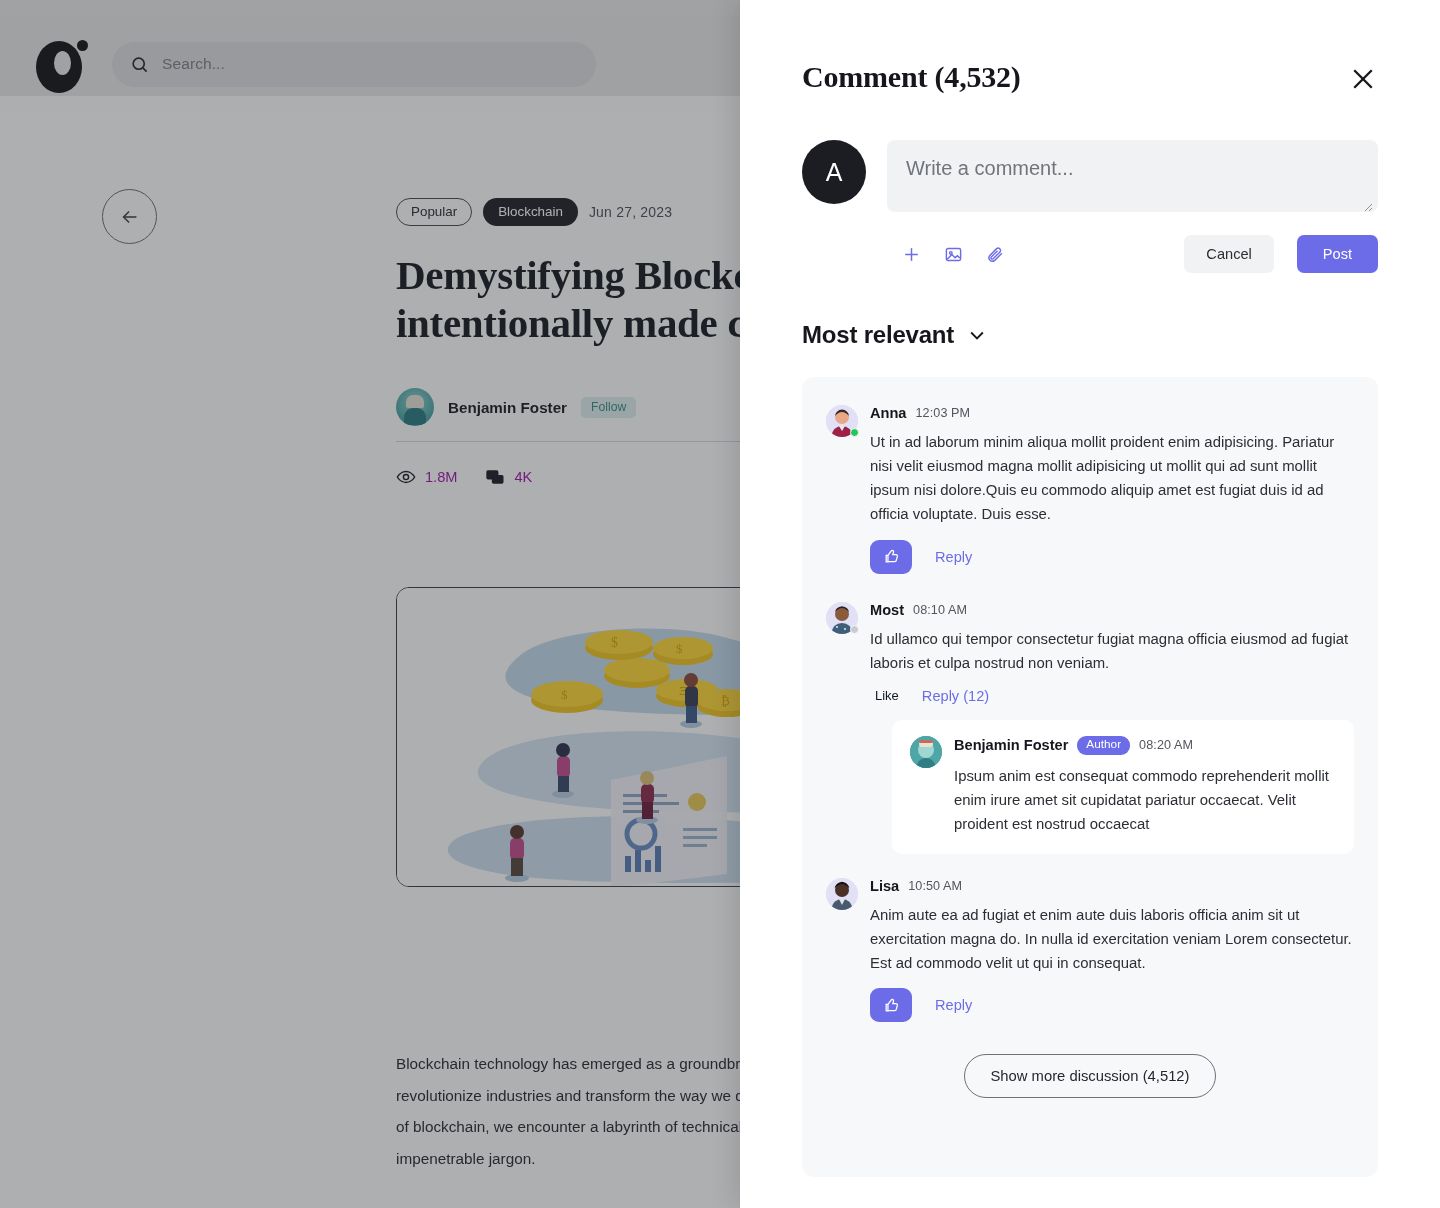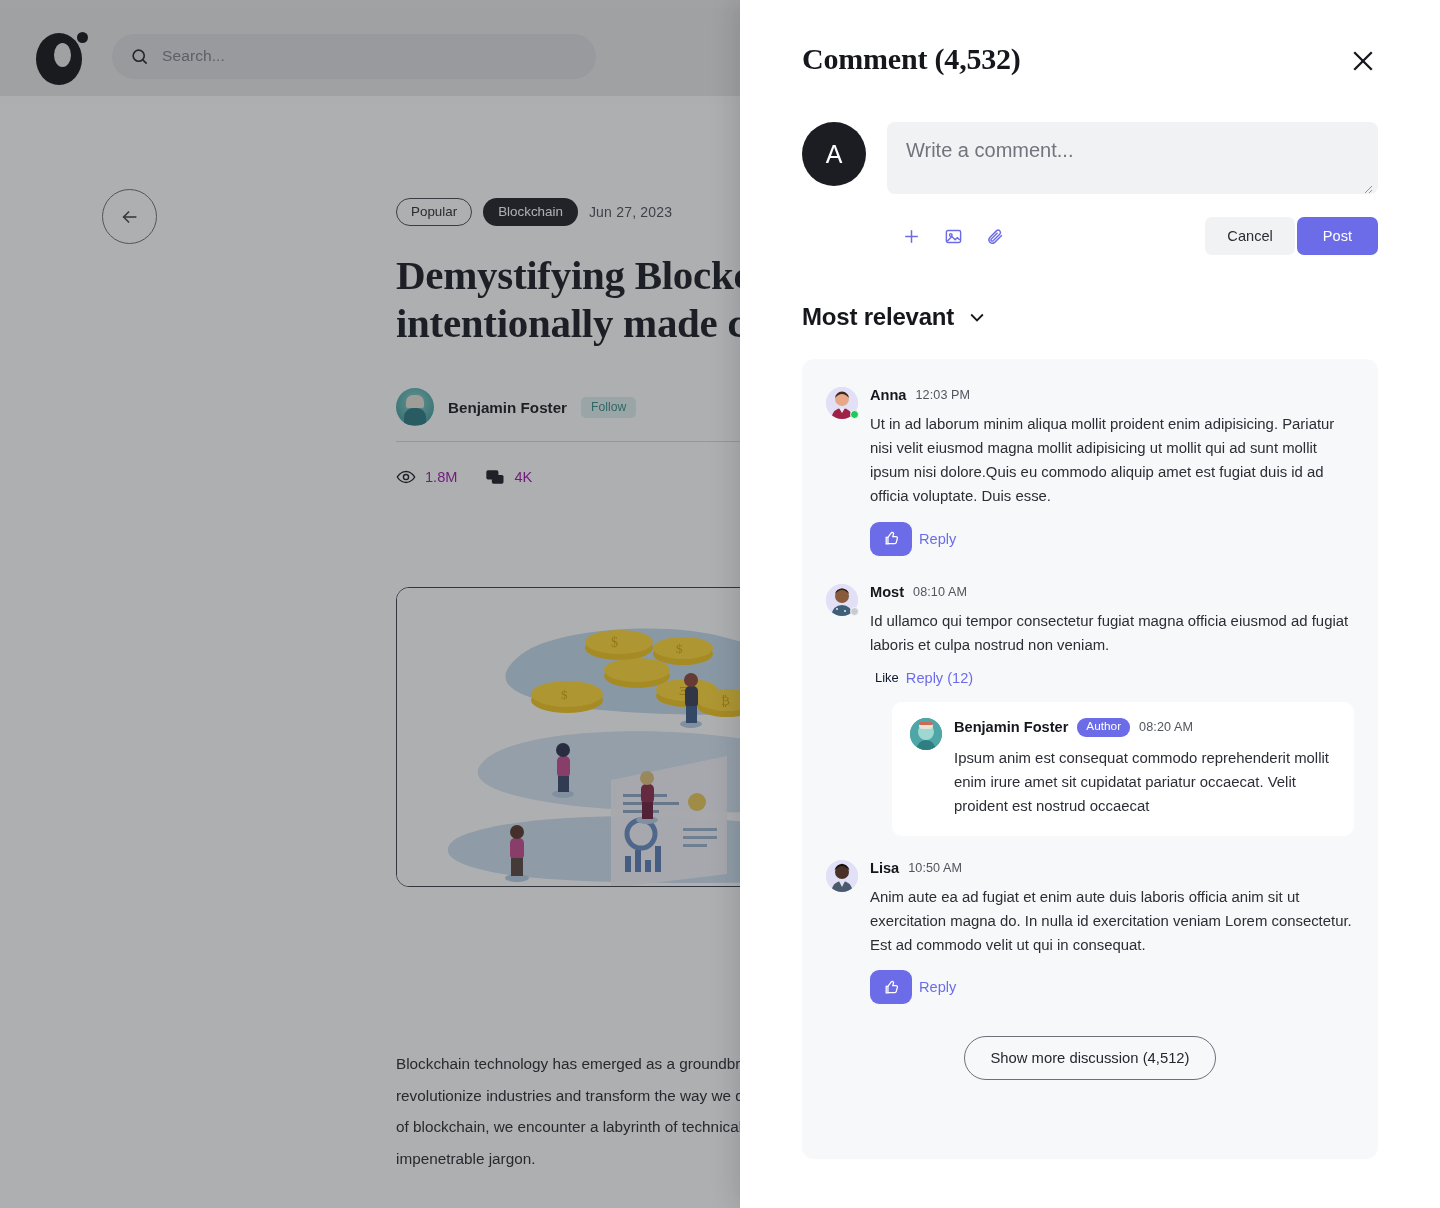--- a/index.html
+++ b/index.html
@@ -9,21 +9,21 @@
     background: #ffffff;
     overflow: hidden;
   }
 
   #root { position: relative; width: 1440px; height: 1208px; overflow: hidden; }
 
   
   .page { position: absolute; inset: 0; background: #ffffff; }
 
   .topbar {
-    position: absolute; left: 0; top: 8px; width: 1440px; height: 96px;
+    position: absolute; left: 0; top: 16px; width: 1440px; height: 96px;
     background: #fdfdfd; display: flex; align-items: center; padding-left: 34px;
   }
   .logo-wrap { width: 54px; height: 54px; position: relative; flex: 0 0 auto; }
   .logo-oval {
     position: absolute; left: 2px; top: 4px; width: 46px; height: 52px;
     background: #17181c; border-radius: 50% / 50%;
   }
   .logo-inner {
     position: absolute; left: 20px; top: 14px; width: 17px; height: 24px;
     background: #fdfdfd; border-radius: 50%;
@@ -110,21 +110,21 @@
   .scrim-top { position: absolute; left: 0; top: 0; width: 1440px; height: 96px; background: rgba(30,32,38,.09); }
 
   
   .modal {
     position: absolute; right: 0; top: 0; width: 700px; height: 1208px;
     background: #ffffff; box-shadow: -3px 0 26px rgba(20,22,30,.16);
     padding: 0 62px;
   }
   .modal-head {
     display: flex; align-items: flex-start; justify-content: space-between;
-    padding-top: 44px;
+    padding-top: 62px;
   }
   .modal-title {
     font-family: "Liberation Serif", serif; font-weight: 700;
     font-size: 30px; color: #15171d; letter-spacing: -.2px; line-height: 1;
   }
   .close-btn { width: 30px; height: 30px; color: #15171d; margin-top: 2px; }
 
   .composer { display: flex; gap: 21px; margin-top: 46px; }
   .av-me {
     width: 64px; height: 64px; border-radius: 50%; background: #1b1d23; flex: 0 0 auto;
@@ -141,21 +141,21 @@
   .ta::placeholder { color: #71747c; }
   .ta-grip {
     position: absolute; right: 5px; bottom: 4px; width: 12px; height: 12px;
     pointer-events: none; color: #8f9299;
   }
   .composer-actions {
     display: flex; align-items: center; justify-content: space-between; margin-top: 19px;
   }
   .ca-icons { display: flex; align-items: center; gap: 23px; padding-left: 15px; }
   .ca-icons .ic { width: 19px; height: 19px; color: #6c6ce8; }
-  .ca-btns { display: flex; align-items: center; gap: 2px; }
+  .ca-btns { display: flex; align-items: center; gap: 23px; }
   .btn-cancel {
     background: #f1f2f4; color: #2b2d34; border: none; border-radius: 7px;
     padding: 11px 22px; font-size: 14.6px; font-family: "Liberation Sans", sans-serif;
   }
   .btn-post {
     background: #6c6ce8; color: #ffffff; border: none; border-radius: 7px;
     padding: 11px 26px; font-size: 14.6px; font-family: "Liberation Sans", sans-serif;
   }
 
   .sortrow { display: flex; align-items: center; gap: 13px; margin-top: 48px; }
@@ -175,21 +175,21 @@
     position: absolute; right: -1px; bottom: 0px; width: 9px; height: 9px;
     border-radius: 50%; border: 1.6px solid #f7f8fa;
   }
   .dot.on { background: #22c55e; }
   .dot.off { background: #c9cbd2; }
   .cbody { flex: 1 1 auto; min-width: 0; }
   .chead { display: flex; align-items: center; gap: 9px; }
   .cname { font-size: 14.6px; font-weight: 700; color: #15171d; }
   .ctime { font-size: 12.6px; color: #53555d; letter-spacing: .1px; }
   .ctext { margin-top: 9px; font-size: 14.9px; line-height: 1.62; color: #2c2e35; }
-  .cactions { display: flex; align-items: center; gap: 7px; margin-top: 13px; }
+  .cactions { display: flex; align-items: center; gap: 23px; margin-top: 13px; }
   .thumb-btn {
     width: 42px; height: 34px; background: #6c6ce8; border-radius: 9px; border: none;
     display: flex; align-items: center; justify-content: center; color: #ffffff;
   }
   .thumb-btn svg { width: 17px; height: 17px; }
   .link-reply { font-size: 14.6px; color: #6c6ce8; }
   .link-like { font-size: 13px; color: #0f172a; padding-left: 5px; }
 
   .reply-card {
     margin-top: 16px; margin-left: 22px; background: #ffffff;

